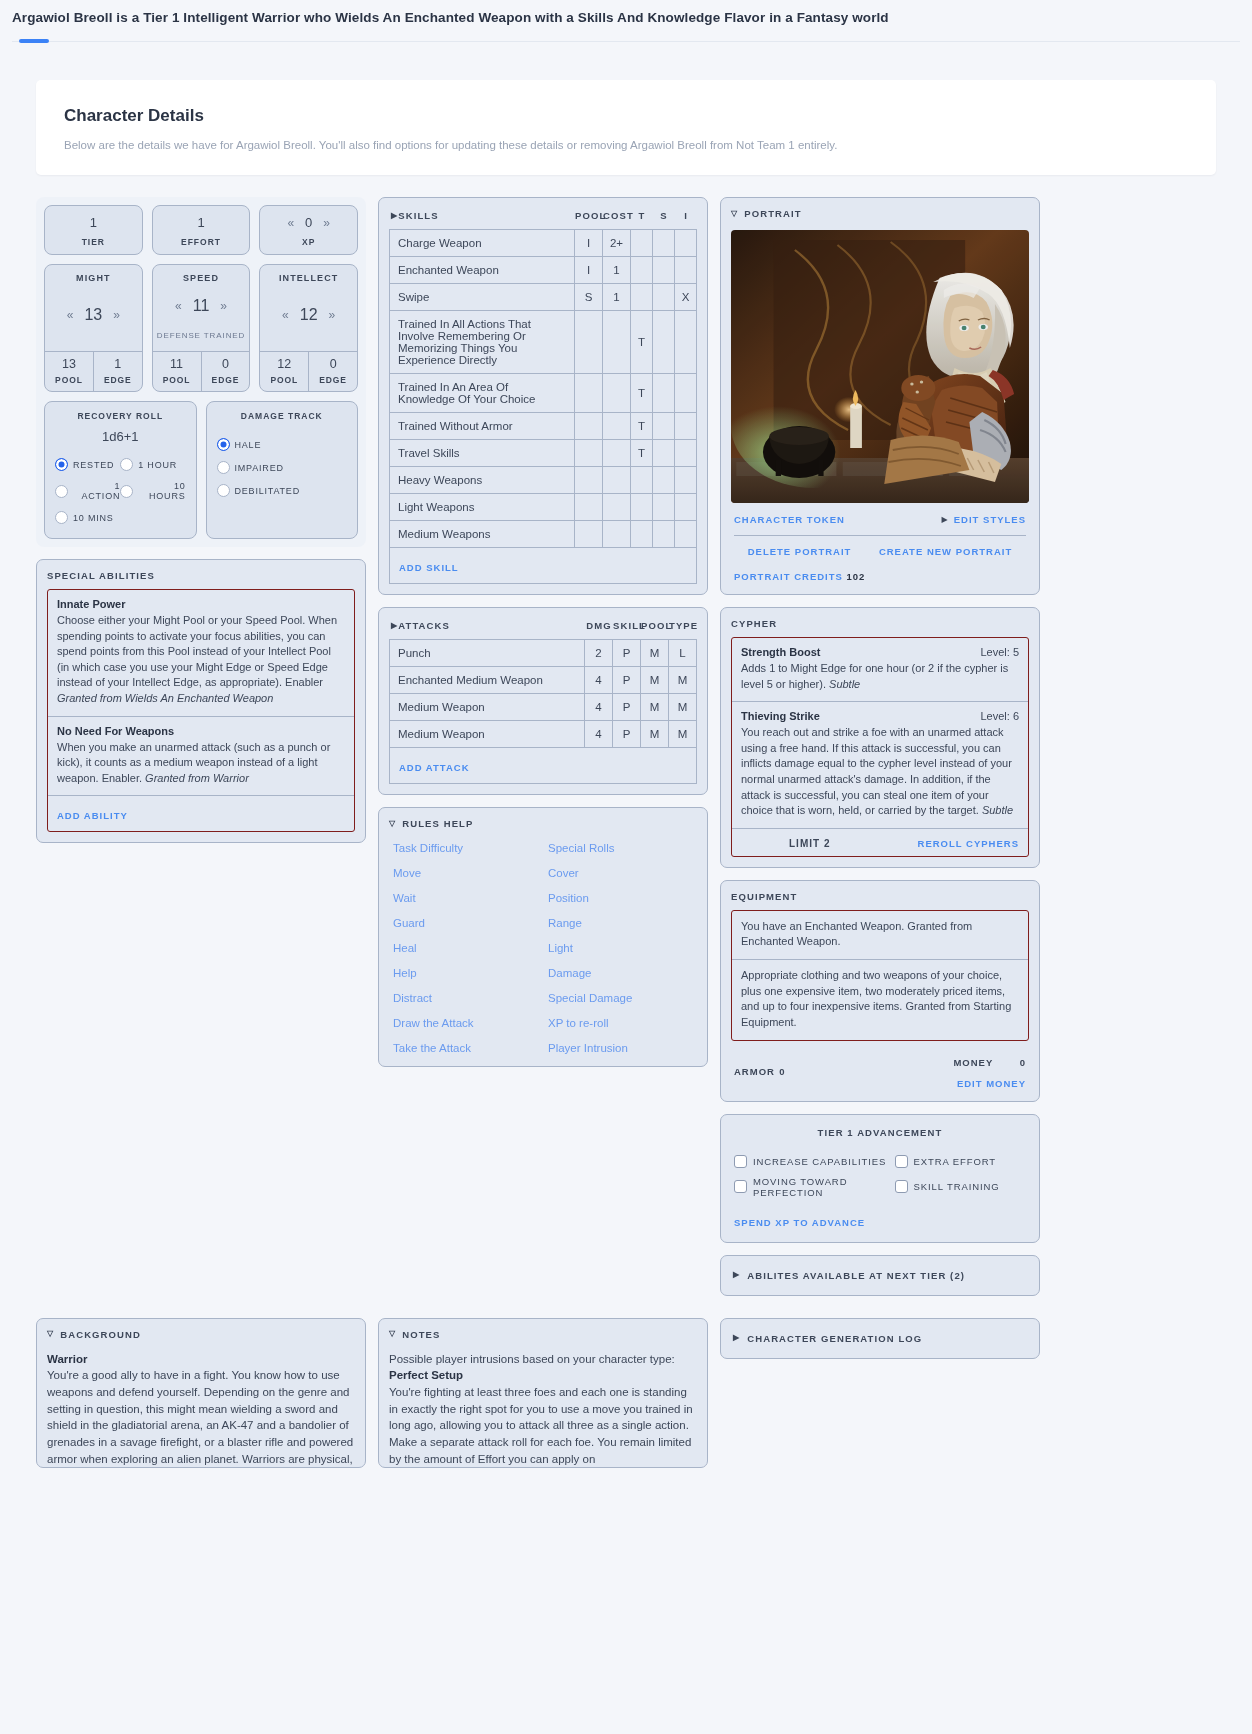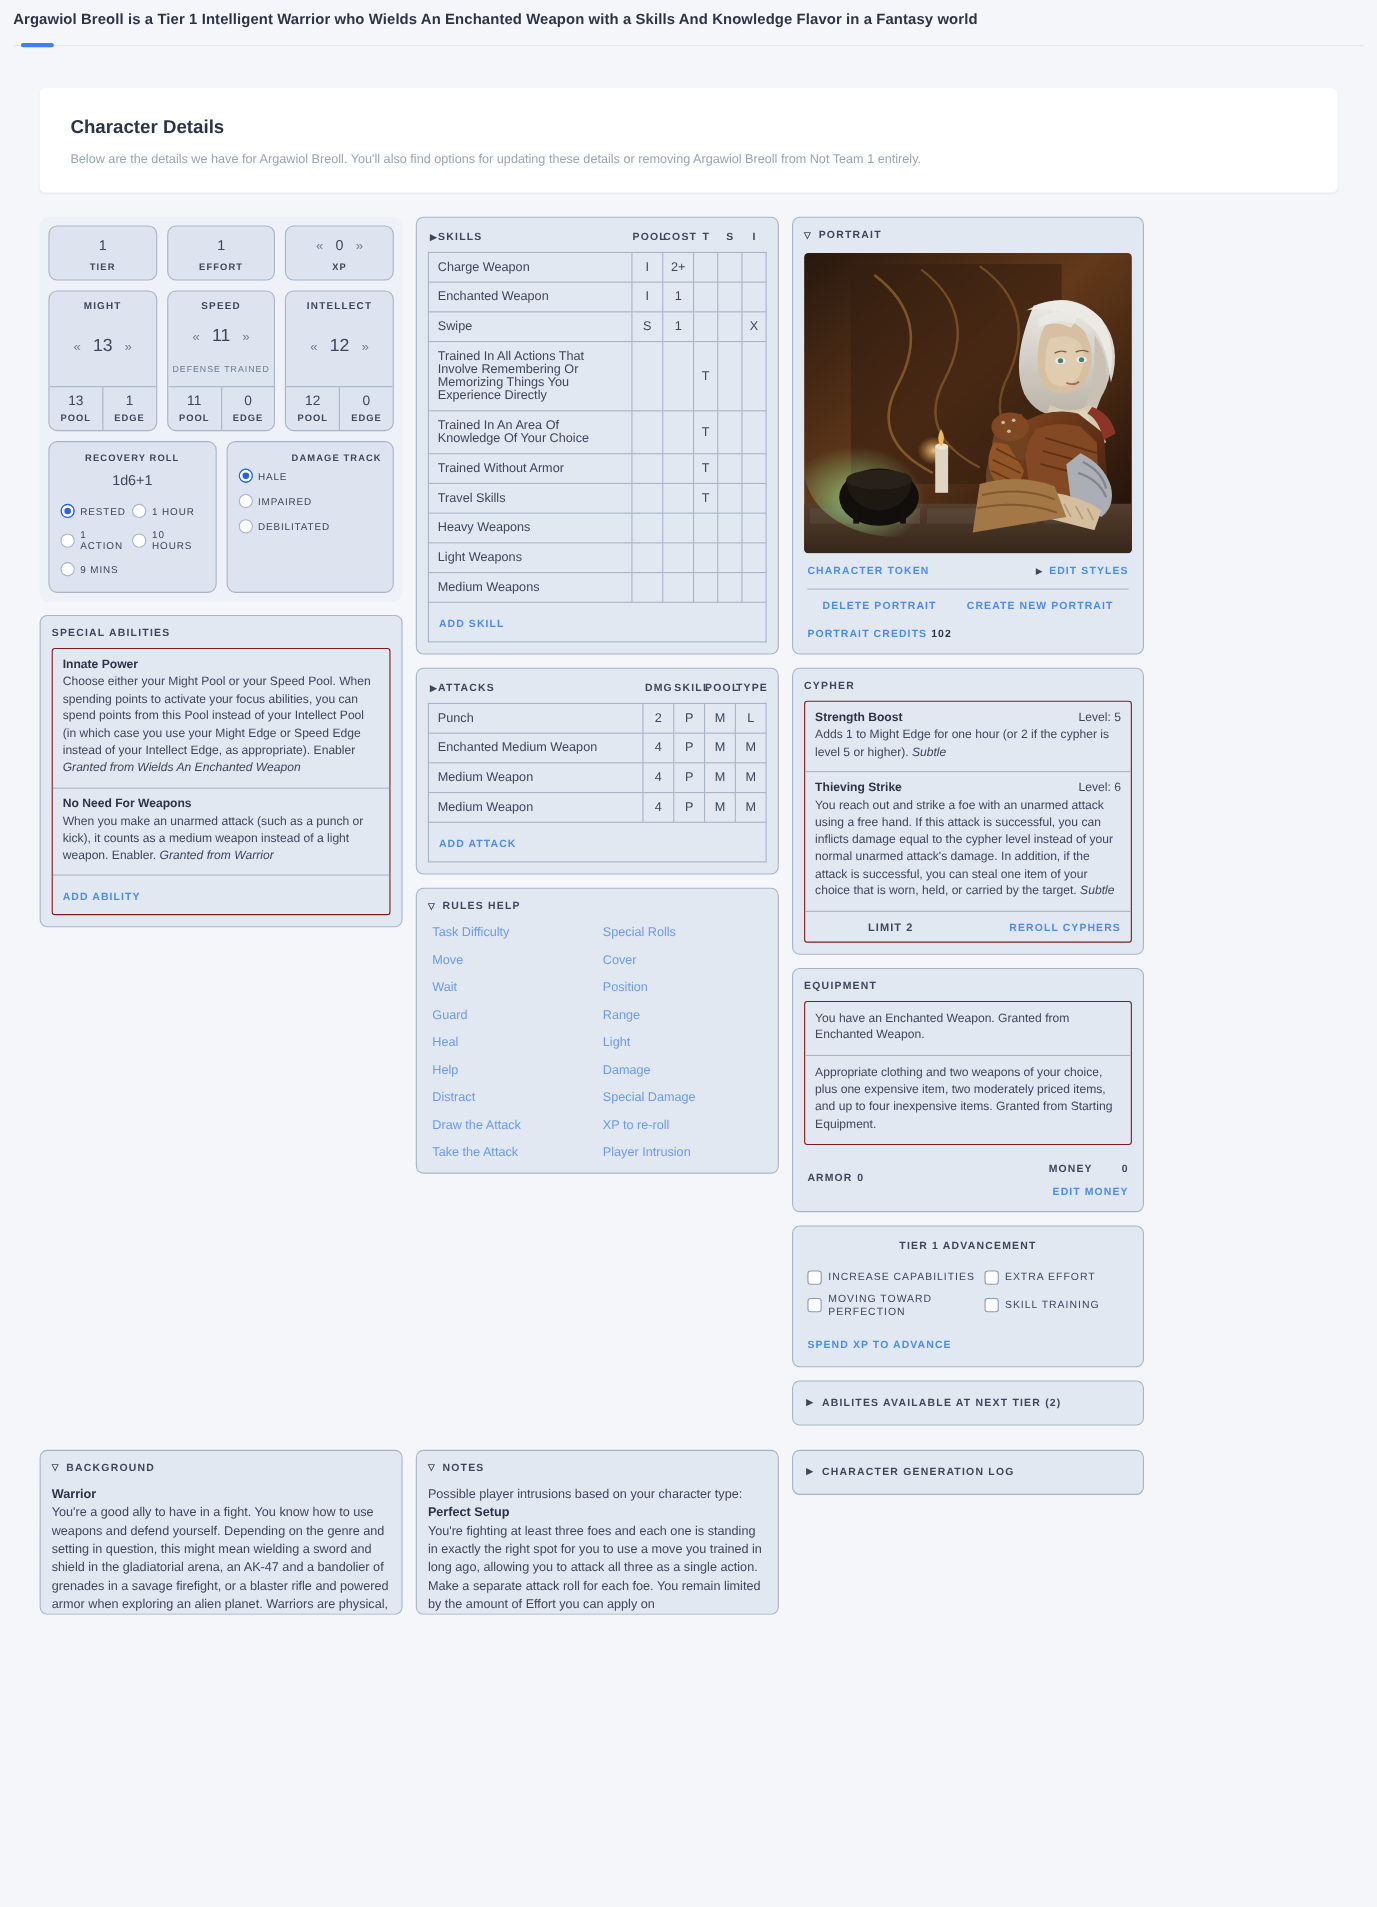--- a/index.html
+++ b/index.html
@@ -144,21 +144,21 @@
     flex: 1; text-align: center; padding: 5px 0 6px 0;
   }
   .statbox .cell + .cell { border-left: 1px solid #a8b4c8; }
   .statbox .cell .n { font-size: 12.5px; margin-bottom: 4px; }
   .statbox .cell .t { font-size: 8.5px; font-weight: bold; letter-spacing: .9px; }
 
   
   .radio-panel { flex: 1; }
   .dice { font-size: 13px; text-align: center; margin-bottom: 9px; }
   .radio-grid { display: flex; flex-wrap: wrap; }
-  .radio-grid.two > .radio { width: 50%; }
+  .radio-grid.two > .radio { width: 50%; text-align: right; }
   .radio-grid.one > .radio { width: 100%; }
   .radio {
     display: flex; align-items: center; gap: 5px;
     font-size: 9px; letter-spacing: .8px; font-weight: 500;
     color: #3d4759; padding: 5px 0;
   }
   .dot {
     width: 13px; height: 13px; border-radius: 50%;
     border: 1px solid #a8b4c8; background: #fff; flex: none;
   }
@@ -420,27 +420,27 @@
             <label class="radio">
               <span class="dot"></span>
               <span>1 ACTION</span>
             </label>
             <label class="radio">
               <span class="dot"></span>
               <span>10 HOURS</span>
             </label>
             <label class="radio">
               <span class="dot"></span>
-              <span>9 MINS</span>
+              <span>10 MINS</span>
             </label>
           </div>
         </div>
 
         <div class="minibox radio-panel" style="text-align:left;padding:9px 10px">
-          <div class="lbl" style="text-align:right;margin-bottom:0">DAMAGE TRACK</div>
+          <div class="lbl" style="text-align:center;margin-bottom:12px">DAMAGE TRACK</div>
           <div class="radio-grid one">
             <label class="radio">
               <span class="dot on"></span>
               <span>HALE</span>
             </label>
             <label class="radio">
               <span class="dot"></span>
               <span>IMPAIRED</span>
             </label>
             <label class="radio">

